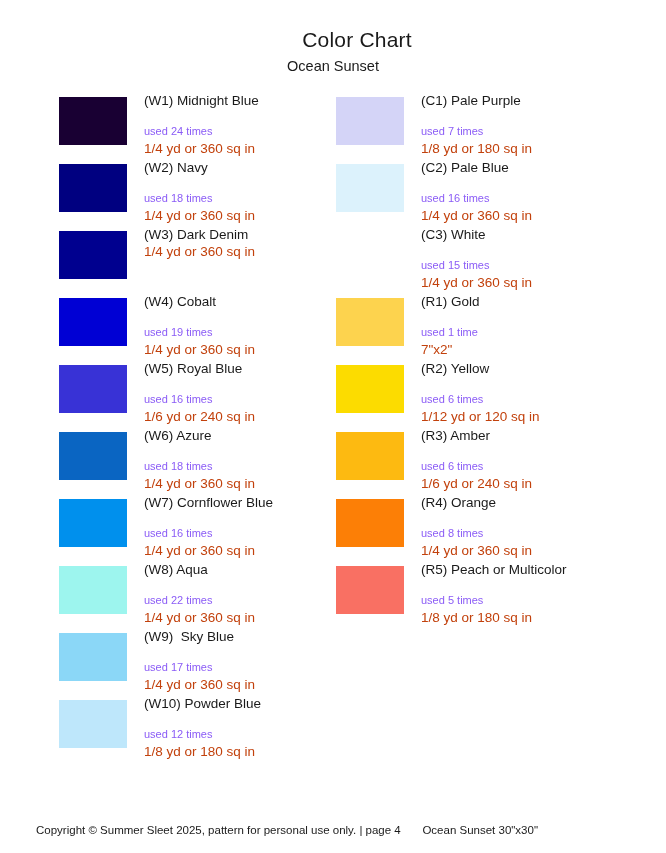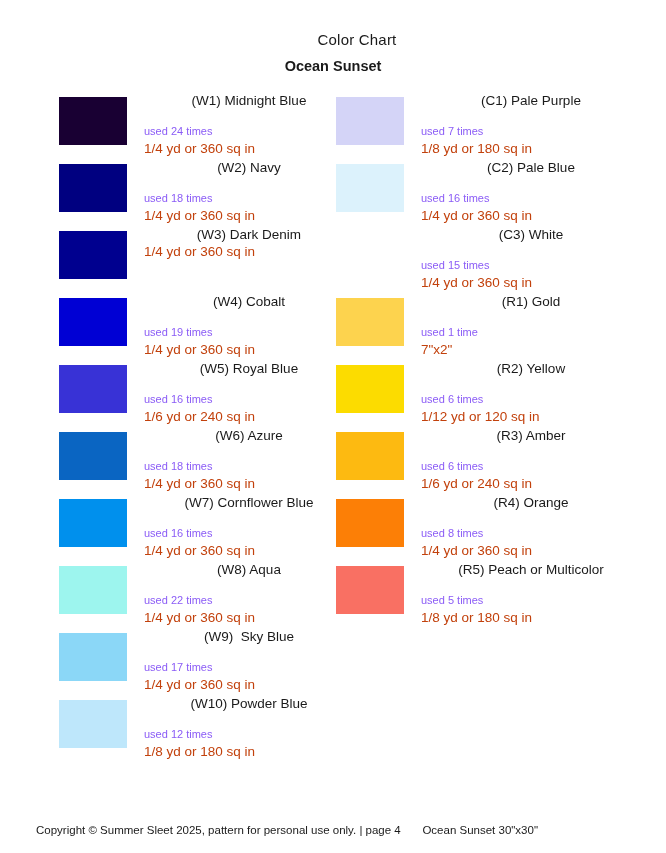--- a/index.html
+++ b/index.html
@@ -23,31 +23,31 @@
     height: 853px;
     box-sizing: border-box;
   }
 
   
   .doc-header {
     text-align: center;
     padding-top: 27px;
   }
   .doc-title {
-    font-size: 15px;
+    font-size: 21px;
     font-weight: 400;
     line-height: 26px;
     letter-spacing: 0.2px;
     color: #1a1a1a;
     margin: 0;
     padding-left: 48px;
   }
   .doc-subtitle {
     font-size: 14.5px;
-    font-weight: 700;
+    font-weight: 400;
     line-height: 20px;
     color: #1a1a1a;
     margin: 3px 0 8px 0;
   }
 
   
   .columns {
     position: absolute;
     top: 96px;
     left: 0;
@@ -86,21 +86,20 @@
   }
   .color-column.right .entry-text {
     width: 220px;
   }
 
   .entry-name {
     font-size: 13.5px;
     line-height: 17px;
     color: #1a1a1a;
     white-space: pre;
-    text-align: center;
   }
   .entry-used {
     font-size: 11px;
     line-height: 17px;
     color: #8b5cf6;
     margin-top: 14px;
   }
   .entry-amount {
     font-size: 13.5px;
     line-height: 17px;

